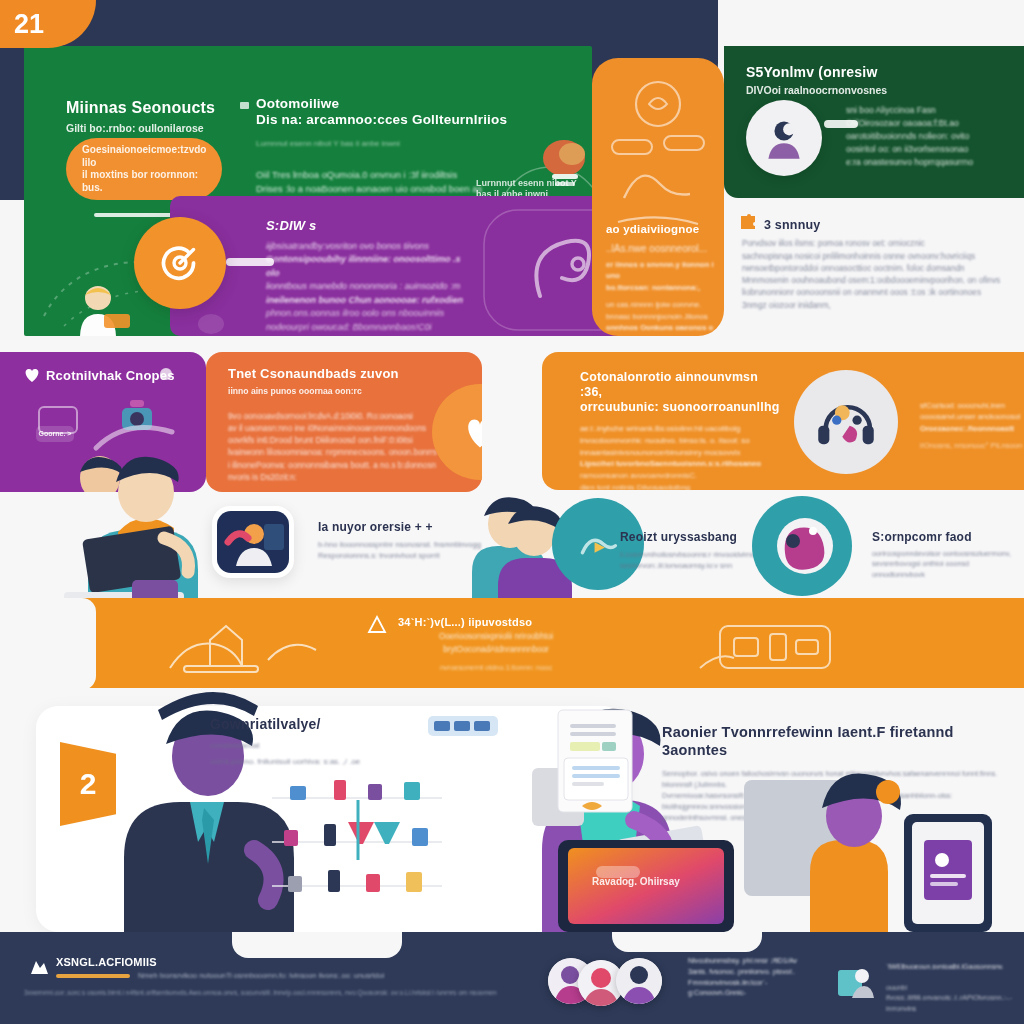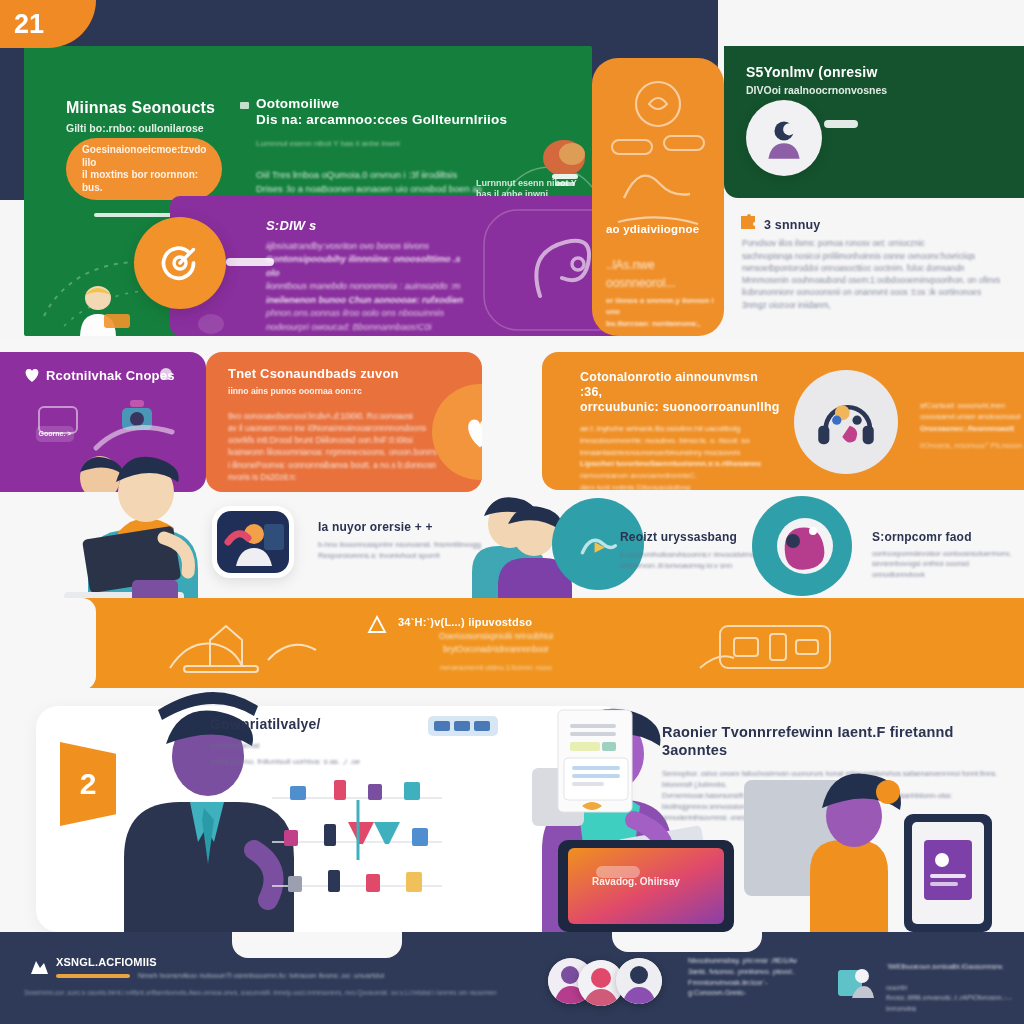--- a/index.html
+++ b/index.html
@@ -285,35 +285,42 @@
     <svg style="position:absolute;left:14px;top:16px;width:104px;height:160px;opacity:.55" viewBox="0 0 104 160">
       <circle cx="52" cy="30" r="22" fill="none" stroke="#fff" stroke-width="2.2"></circle>
       <path d="M43 30 q9 -12 18 0 q-9 10 -18 0Z" fill="none" stroke="#fff" stroke-width="2"></path>
       <rect x="6" y="66" width="40" height="14" rx="7" fill="none" stroke="#fff" stroke-width="2"></rect>
       <rect x="58" y="62" width="40" height="14" rx="7" fill="none" stroke="#fff" stroke-width="2"></rect>
       <path d="M18 124 q16 -36 36 -14 q12 13 30 10" fill="none" stroke="#fff" stroke-width="2.4"></path>
       <path d="M12 148 q40 -10 80 2" fill="none" stroke="#fff" stroke-width="2.2"></path>
     </svg>
     <div style="position:absolute;left:14px;top:164px;width:108px;">
       <div class="headline" style="font-size:11.5px">ao ydiaiviiognoe</div>
-      <div class="body" style="font-size:12px;margin-top:20px">..lAs.nwe oosnneorol...</div>
+      <div class="body" style="font-size:10px;margin-top:5px">..lAs.nwe oosnneorol...</div>
       <div style="margin-top:3px">
         <div class="body" style="font-size:7.6px;font-weight:700">er iinnos o snvnnn.y iionnon i uno</div>
         <div class="body" style="font-size:7.6px;font-weight:700">bo.ttorcsan: nontannona:,</div>
         <div class="body" style="font-size:7.6px;margin-top:6px">un cas.ninnnn ijoiw conrvne.</div>
         <div class="body" style="font-size:7.6px">bnnasc bonnnnjocnoin Jilonos</div>
         <div class="body" style="font-size:7.6px;font-weight:700">onnhnos Oonkuns oaeonos o</div>
       </div>
     </div>
   </div>
 
   <div class="card card-purple-2 on-dark">
     <div style="position:absolute;left:22px;top:18px;width:220px;">
       <div class="headline" style="font-size:14px">S5Yonlmv (onresiw</div>
       <div class="subline" style="font-size:10.5px;margin-top:3px">DIVOoi raalnoocrnonvosnes</div>
+    </div>
+    <div style="position:absolute;left:122px;top:58px;width:170px;">
+      <div class="body" style="font-size:8.6px">sni boo Aliyccinoa Fasn</div>
+      <div class="body" style="font-size:8.6px">OiilOirosozaor oaoaoa:f:Bt.ao</div>
+      <div class="body" style="font-size:8.6px">oarotoitibuoionnds nolieon: ovito</div>
+      <div class="body" style="font-size:8.6px">oosiritol oo: on ii3vorlsenssonao</div>
+      <div class="body" style="font-size:8.6px">e:ra onastesunvo hoprrqqasurrno</div>
     </div>
     <div class="sq" style="left:100px;top:74px;width:34px;height:8px;background:rgba(255,255,255,.88);border-radius:4px;filter:blur(.6px)"></div>
   </div>
   <div class="circle-icon icon-white-avatar">
     <svg viewBox="0 0 60 60" style="width:52px;height:52px">
       <circle cx="30" cy="22" r="11" fill="#2b3755"></circle>
       <path d="M12 54 q3 -18 18 -18 q15 0 18 18Z" fill="#8d5fa6"></path>
       <circle cx="36" cy="20" r="7" fill="#f1f0f3"></circle>
     </svg>
   </div>

